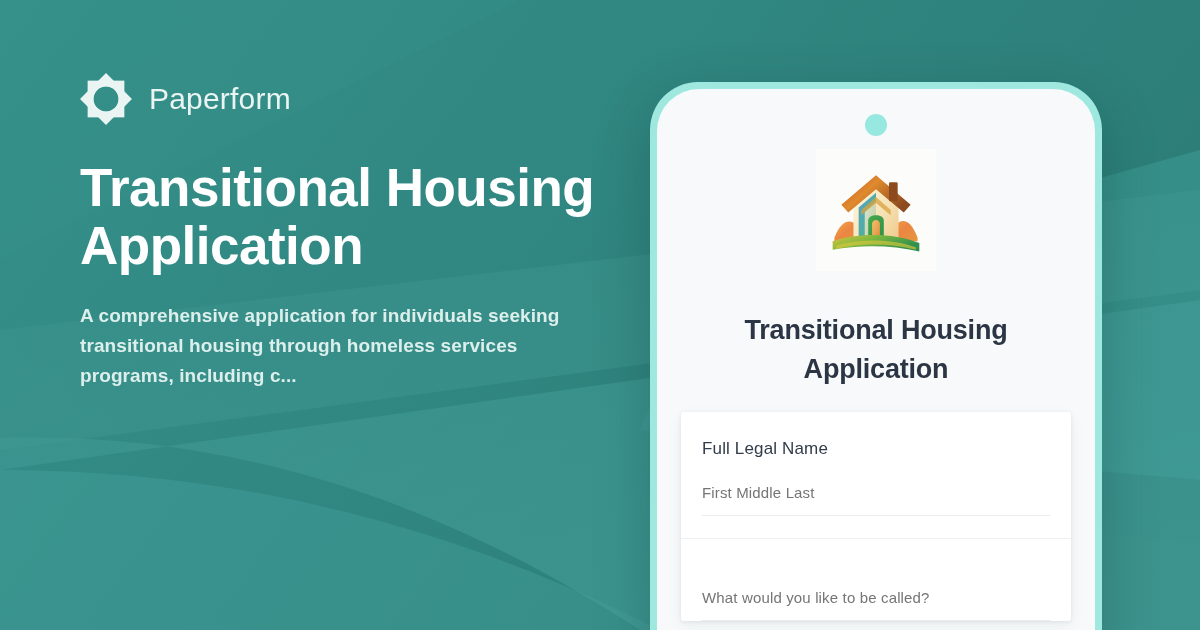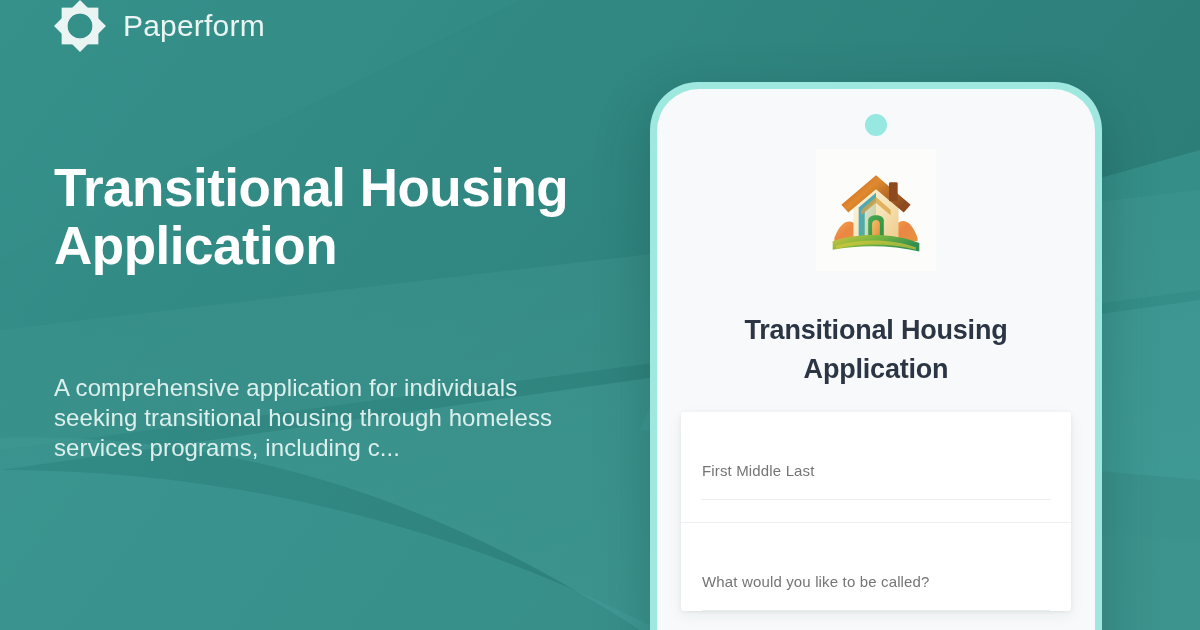--- a/index.html
+++ b/index.html
@@ -29,27 +29,27 @@
     position: absolute;
     inset: 0;
     width: 1200px;
     height: 630px;
     display: block;
   }
 
   
   .left-col {
     position: absolute;
-    left: 54px;
+    left: 80px;
     top: 0;
     width: 560px;
     height: 463px;
     display: flex;
     flex-direction: column;
-    justify-content: space-between;
+    justify-content: center;
     z-index: 5;
   }
 
   .brand {
     display: flex;
     align-items: center;
     gap: 17px;
     margin-bottom: 34px;
   }
 
@@ -74,23 +74,23 @@
     font-size: 53px;
     line-height: 58px;
     font-weight: 700;
     letter-spacing: -0.5px;
     max-width: 520px;
     margin-bottom: 26px;
   }
 
   .page-desc {
     color: #dcefec;
-    font-size: 24px;
+    font-size: 19px;
     line-height: 30px;
-    font-weight: 400;
+    font-weight: 700;
     max-width: 525px;
     letter-spacing: 0.1px;
   }
 
   
   .phone {
     position: absolute;
     left: 650px;
     top: 82px;
     width: 452px;
@@ -181,21 +181,21 @@
     line-height: 22px;
   }
 
   .field-input {
     margin-top: 23px;
     color: #4d7c0f;
     font-size: 15px;
     font-weight: 400;
     letter-spacing: 0.15px;
     line-height: 20px;
-    padding-bottom: 18px;
+    padding-bottom: 12px;
     border-bottom: 1px solid #e9edf0;
     background: transparent;
     width: 100%;
     border-left: 0; border-right: 0; border-top: 0;
     outline: none;
     font-family: "Liberation Sans", sans-serif;
     display: block;
   }
 
   .field-spacer { height: 22px; }
@@ -329,20 +329,21 @@
         <path d="M10 96 C 38 86 80 86 110 98 L110 108 C 78 100 40 100 10 106 Z" fill="url(#hGround)"></path>
         <path d="M14 101 C 42 93 78 93 106 103 L106 106 C 76 98 42 98 14 105 Z" fill="#d9c83a" opacity="0.65"></path>
       </svg>
     </div>
 
     <div class="form-title">Transitional Housing Application</div>
 
     <div class="form-card">
 
       <div class="field">
+        <div class="field-label">Full Legal Name</div>
         <input class="field-input" type="text" placeholder="First Middle Last" style="">
         <div class="field-spacer"></div>
       </div>
 
       <div class="field">
         <input class="field-input" type="text" placeholder="What would you like to be called?" style="">
 
       </div>
 
     </div>

